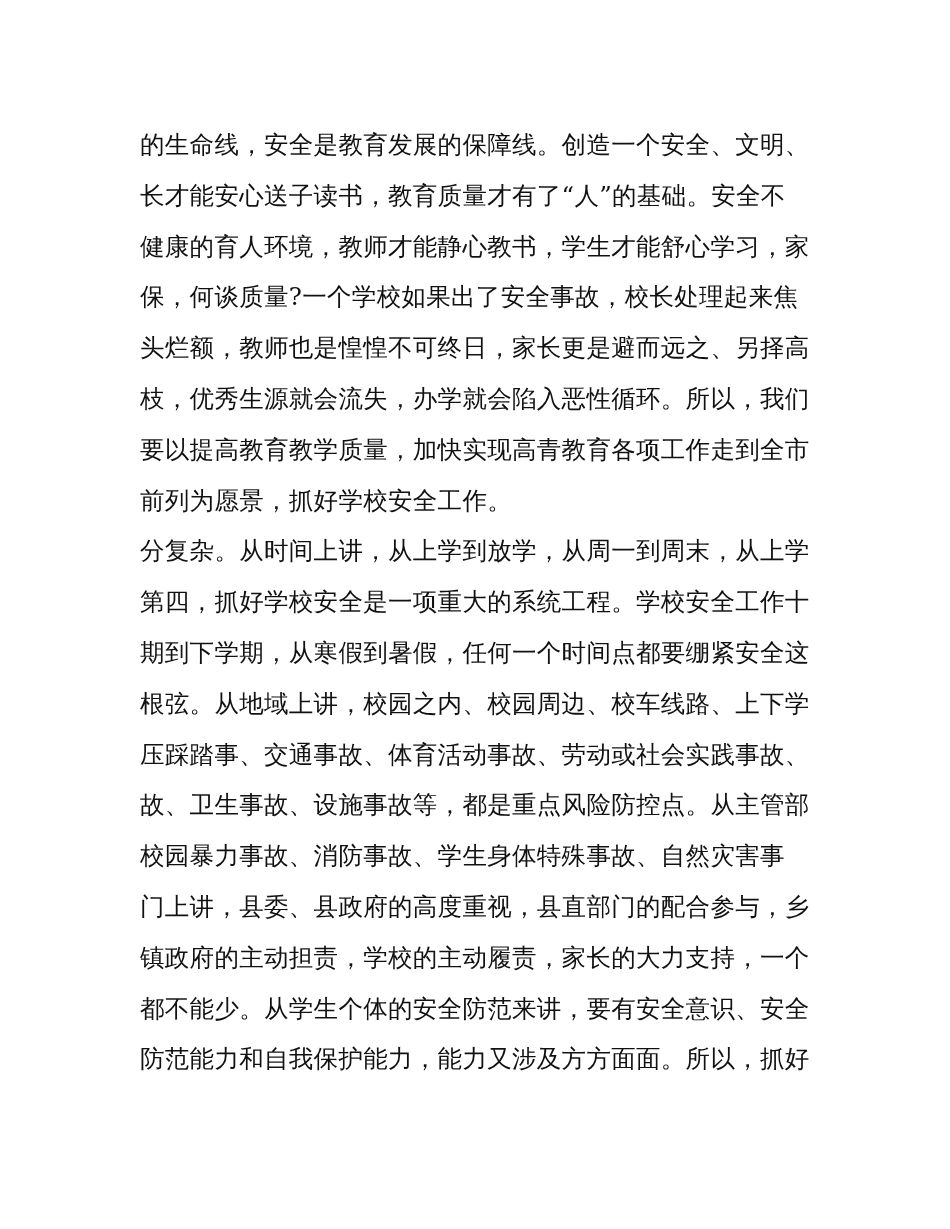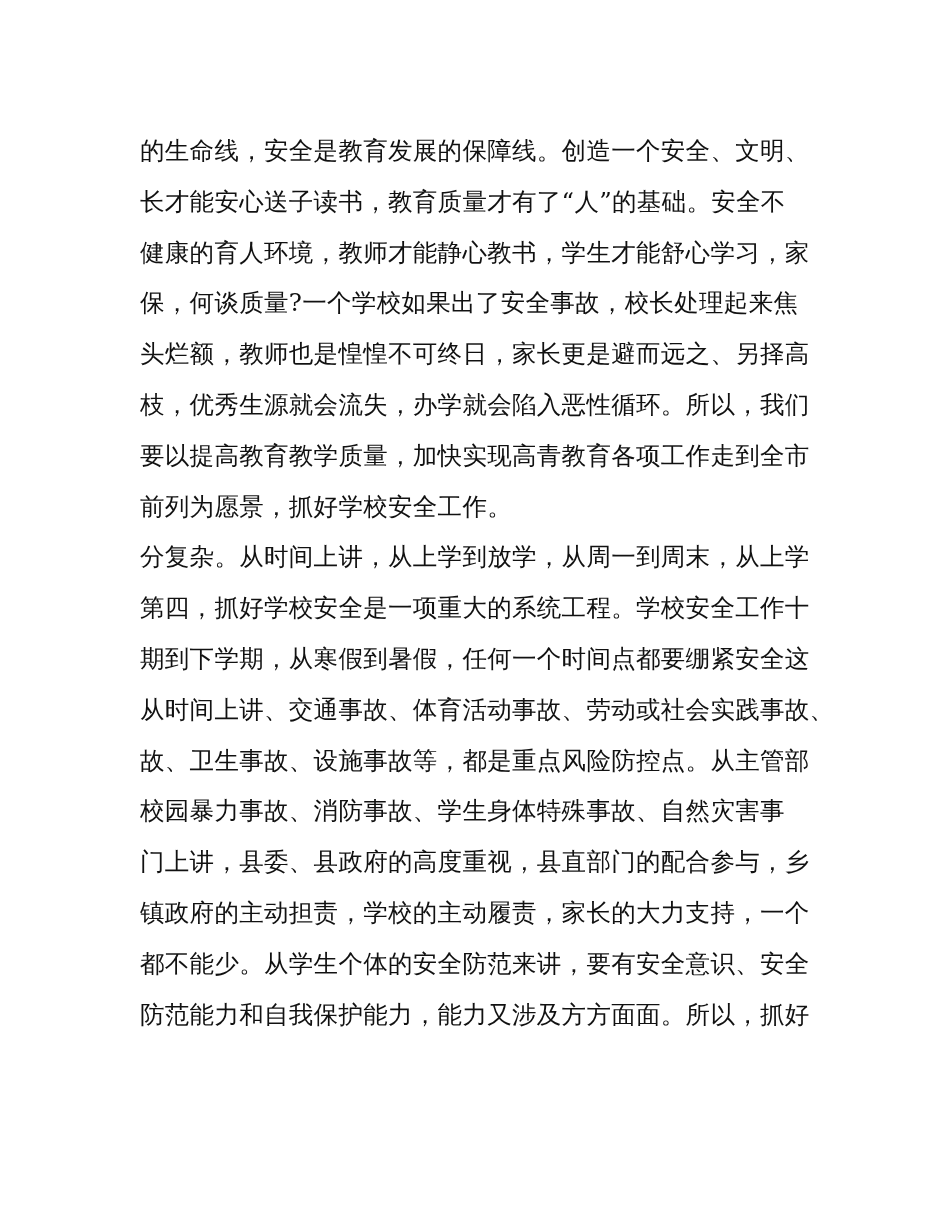--- a/index.html
+++ b/index.html
@@ -1,18 +1,18 @@
 <!DOCTYPE html>
 <html><head>
 <meta charset="utf-8">
 <style>
   html, body { margin: 0; padding: 0; background: #ffffff; }
   body { width: 950px; height: 1229px; position: relative; overflow: hidden; }
   .page { position: absolute; left: 0; top: 0; width: 950px; height: 1229px; background: #ffffff; }
-  .text-block { position: absolute; left: 140px; top: 126px; width: 680px; }
+  .text-block { position: absolute; left: 140px; top: 120px; width: 680px; }
   .line {
     font-family: "DejaVu Serif", "Liberation Serif", serif;
     font-size: 24.5px;
     line-height: 50.8px;
     height: 50.8px;
     color: #111111;
     white-space: nowrap;
     letter-spacing: 0.3px;
   }
 </style>
@@ -25,21 +25,22 @@
     <div class="line">长才能安心送子读书，教育质量才有了“人”的基础。安全不</div>
     <div class="line">健康的育人环境，教师才能静心教书，学生才能舒心学习，家</div>
     <div class="line">保，何谈质量?一个学校如果出了安全事故，校长处理起来焦</div>
     <div class="line">头烂额，教师也是惶惶不可终日，家长更是避而远之、另择高</div>
     <div class="line">枝，优秀生源就会流失，办学就会陷入恶性循环。所以，我们</div>
     <div class="line">要以提高教育教学质量，加快实现高青教育各项工作走到全市</div>
     <div class="line">前列为愿景，抓好学校安全工作。</div>
     <div class="line">分复杂。从时间上讲，从上学到放学，从周一到周末，从上学</div>
     <div class="line">第四，抓好学校安全是一项重大的系统工程。学校安全工作十</div>
     <div class="line">期到下学期，从寒假到暑假，任何一个时间点都要绷紧安全这</div>
-    <div class="line">从时间上讲、交通事故、体育活动事故、劳动或社会实践事故、</div>
+    <div class="line">根弦。从地域上讲，校园之内、校园周边、校车线路、上下学</div>
+    <div class="line">压踩踏事、交通事故、体育活动事故、劳动或社会实践事故、</div>
     <div class="line">故、卫生事故、设施事故等，都是重点风险防控点。从主管部</div>
     <div class="line">校园暴力事故、消防事故、学生身体特殊事故、自然灾害事</div>
     <div class="line">门上讲，县委、县政府的高度重视，县直部门的配合参与，乡</div>
     <div class="line">镇政府的主动担责，学校的主动履责，家长的大力支持，一个</div>
     <div class="line">都不能少。从学生个体的安全防范来讲，要有安全意识、安全</div>
     <div class="line">防范能力和自我保护能力，能力又涉及方方面面。所以，抓好</div>
   </div>
 </div>
 
 </body></html>

